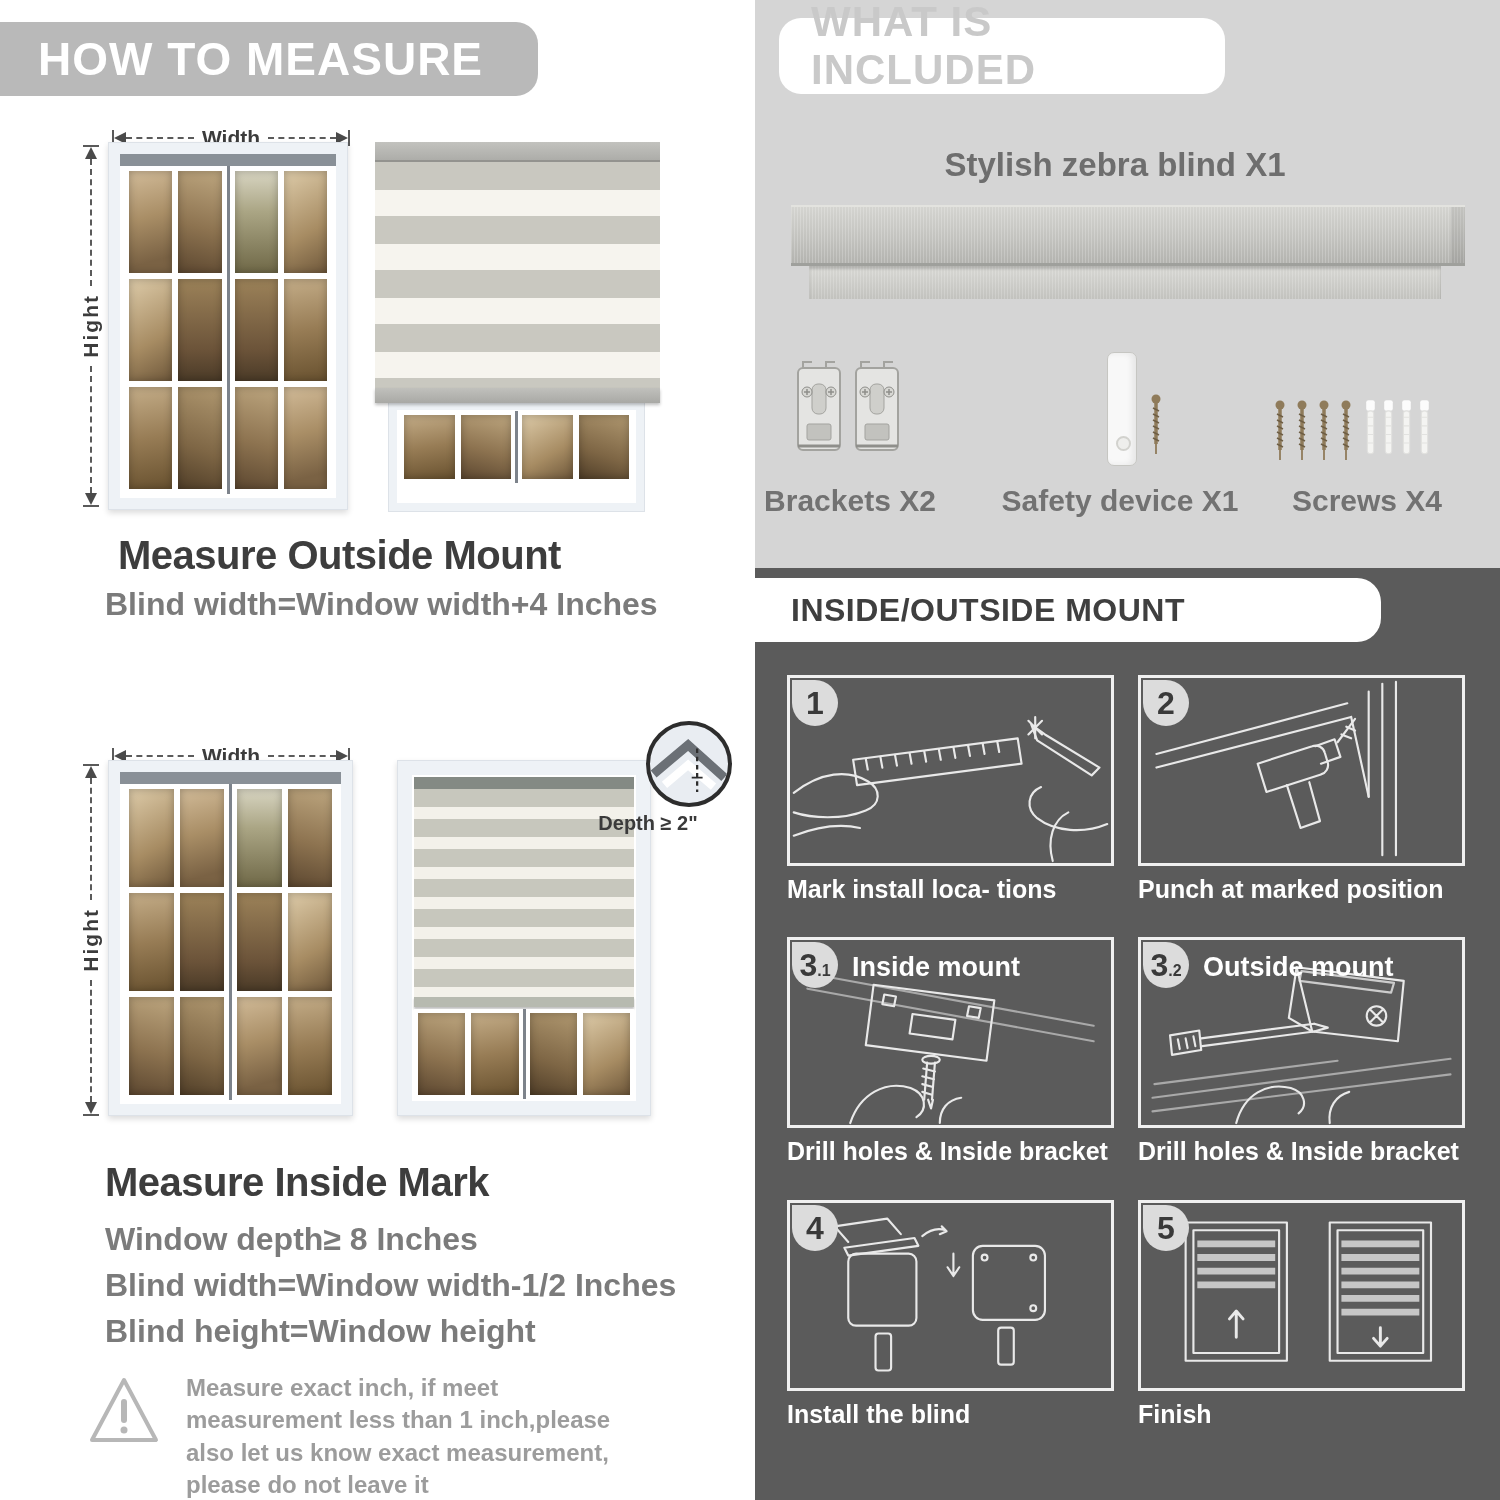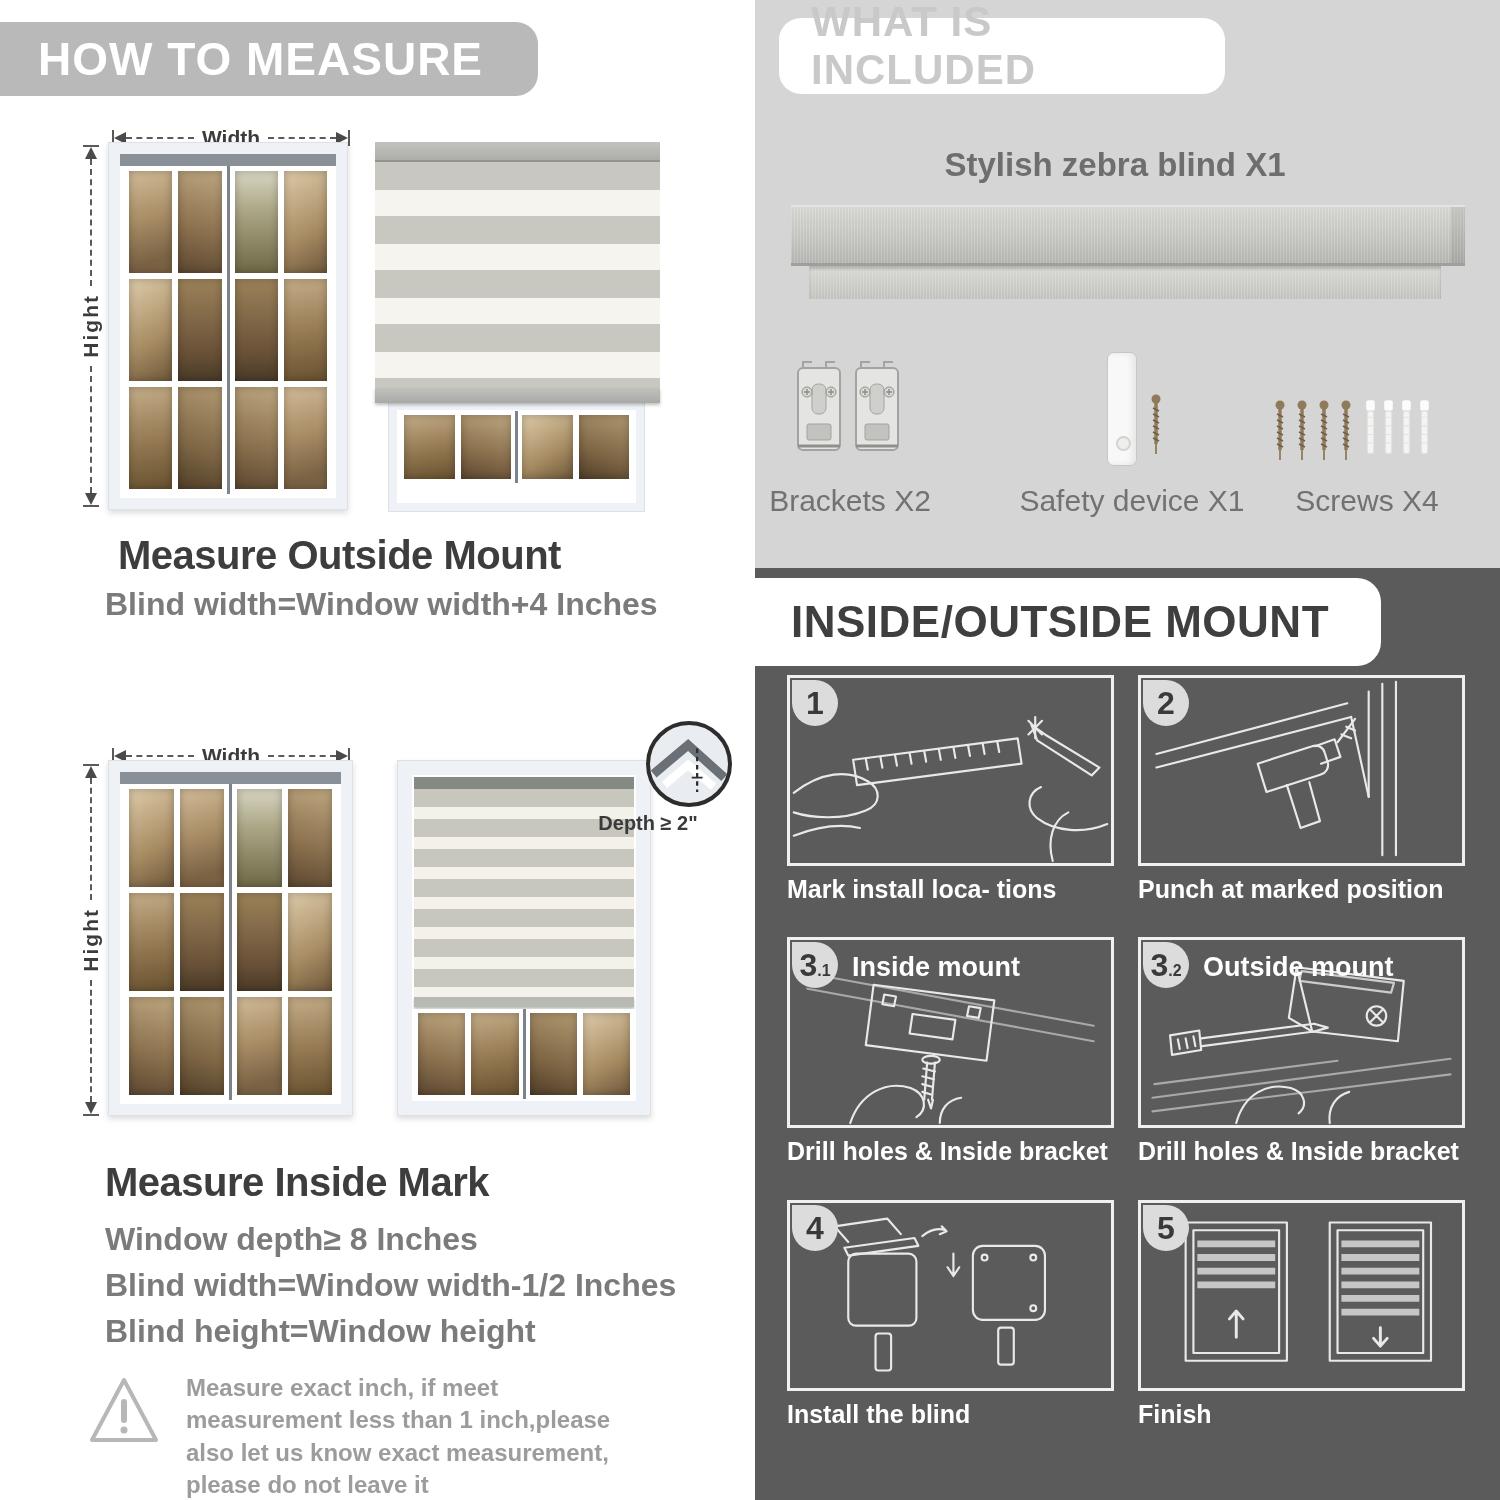--- a/index.html
+++ b/index.html
@@ -81,32 +81,32 @@
     background:
       repeating-linear-gradient(90deg, rgba(255,255,255,.20) 0 1px, rgba(0,0,0,0) 1px 3px),
       linear-gradient(180deg,#d4d4d0,#c3c3bf 55%,#b3b3af);
     border-top:2px solid #e3e3df; border-bottom:3px solid #9fa09c; }
   #bar-main::after { content:""; position:absolute; right:0; top:0; bottom:0; width:14px; background:rgba(0,0,0,.08); }
   #bar-low { position:absolute; left:54px; top:266px; width:632px; height:33px;
     background:
       repeating-linear-gradient(90deg, rgba(255,255,255,.18) 0 1px, rgba(0,0,0,0) 1px 3px),
       linear-gradient(180deg,#d8d8d4,#c2c2be);
     box-shadow: inset 0 3px 3px rgba(0,0,0,.18); }
-  .item-label { position:absolute; top:484px; font-size:30px; font-weight:normal; color:#727272; text-align:center; }
+  .item-label { position:absolute; top:484px; font-size:30px; font-weight:bold; color:#727272; text-align:center; }
   #safety-strip { position:absolute; left:352px; top:352px; width:30px; height:114px; border-radius:7px;
     background:rgba(255,255,255,.82); border:1px solid #c6c6c2;
     box-shadow: inset -4px 0 6px rgba(0,0,0,.07); }
   #safety-strip::after { content:""; position:absolute; left:8px; bottom:14px; width:11px; height:11px;
     border-radius:50%; border:2px solid #d2d2ce; background:#eeeeec; }
 
   
   #mount-panel { left:755px; top:568px; width:745px; height:932px; background:#5b5b5b; }
-  #mount-titlebox { position:absolute; left:0; top:10px; width:626px; height:88px; background:#ffffff;
+  #mount-titlebox { position:absolute; left:0; top:10px; width:626px; height:64px; background:#ffffff;
     border-radius:0 24px 24px 0; display:flex; align-items:center; padding-left:36px;
-    color:#3f3f3f; font-size:44px; font-weight:bold; letter-spacing:.5px; }
+    color:#3f3f3f; font-size:32px; font-weight:bold; letter-spacing:.5px; }
   .step { position:absolute; width:327px; height:191px; border:3px solid #f0f0f0; }
   .badge { position:absolute; top:2px; left:2px; width:46px; height:46px; border-radius:0 50% 50% 50%;
     background:#dcdcdc; color:#3a3a3a; display:flex; align-items:center; justify-content:center;
     font-weight:bold; font-size:32px; }
   .badge .sub { font-size:16px; margin-top:12px; }
   .step-label { position:absolute; left:62px; top:12px; color:#ffffff; font-weight:bold; font-size:27px; }
   .step-art { position:absolute; inset:0; width:100%; height:100%; }
   .step-cap { position:absolute; width:340px; color:#ffffff; font-size:25px; font-weight:bold; }
   .r1 { top:107px; } .r2 { top:369px; } .r3 { top:632px; }
   .c1 { left:32px; } .c2 { left:383px; }
@@ -301,21 +301,21 @@
     </svg>
     <div class="item-label" style="left:0; width:190px;">Brackets X2</div>
 
     <div id="safety-strip"></div>
     <svg class="abs" style="left:394px; top:394px;" width="14" height="62" viewBox="0 0 12 62">
       <circle cx="6" cy="5" r="4.5" fill="#8f7b5a"></circle>
       <path d="M6,9 V50" stroke="#8f7b5a" stroke-width="3.5"></path>
       <path d="M3,14 l6,3 M3,20 l6,3 M3,26 l6,3 M3,32 l6,3 M3,38 l6,3 M3,44 l6,3" stroke="#6f5f45" stroke-width="1.6"></path>
       <path d="M6,50 L6,60" stroke="#8f7b5a" stroke-width="1.8"></path>
     </svg>
-    <div class="item-label" style="left:252px; width:250px;">Safety device X1</div>
+    <div class="item-label" style="left:240px; width:250px;">Safety device X1</div>
 
     <svg class="abs" style="left:518px; top:400px;" width="14" height="62" viewBox="0 0 12 62">
       <circle cx="6" cy="5" r="4.5" fill="#8f7b5a"></circle>
         <path d="M6,9 V50" stroke="#8f7b5a" stroke-width="3.5"></path>
       <path d="M3,14 l6,3 M3,20 l6,3 M3,26 l6,3 M3,32 l6,3 M3,38 l6,3 M3,44 l6,3" stroke="#6f5f45" stroke-width="1.6"></path>
       <path d="M6,50 L6,60" stroke="#8f7b5a" stroke-width="1.8"></path>
     </svg>
     <svg class="abs" style="left:540px; top:400px;" width="14" height="62" viewBox="0 0 12 62">
       <circle cx="6" cy="5" r="4.5" fill="#8f7b5a"></circle>
         <path d="M6,9 V50" stroke="#8f7b5a" stroke-width="3.5"></path>

